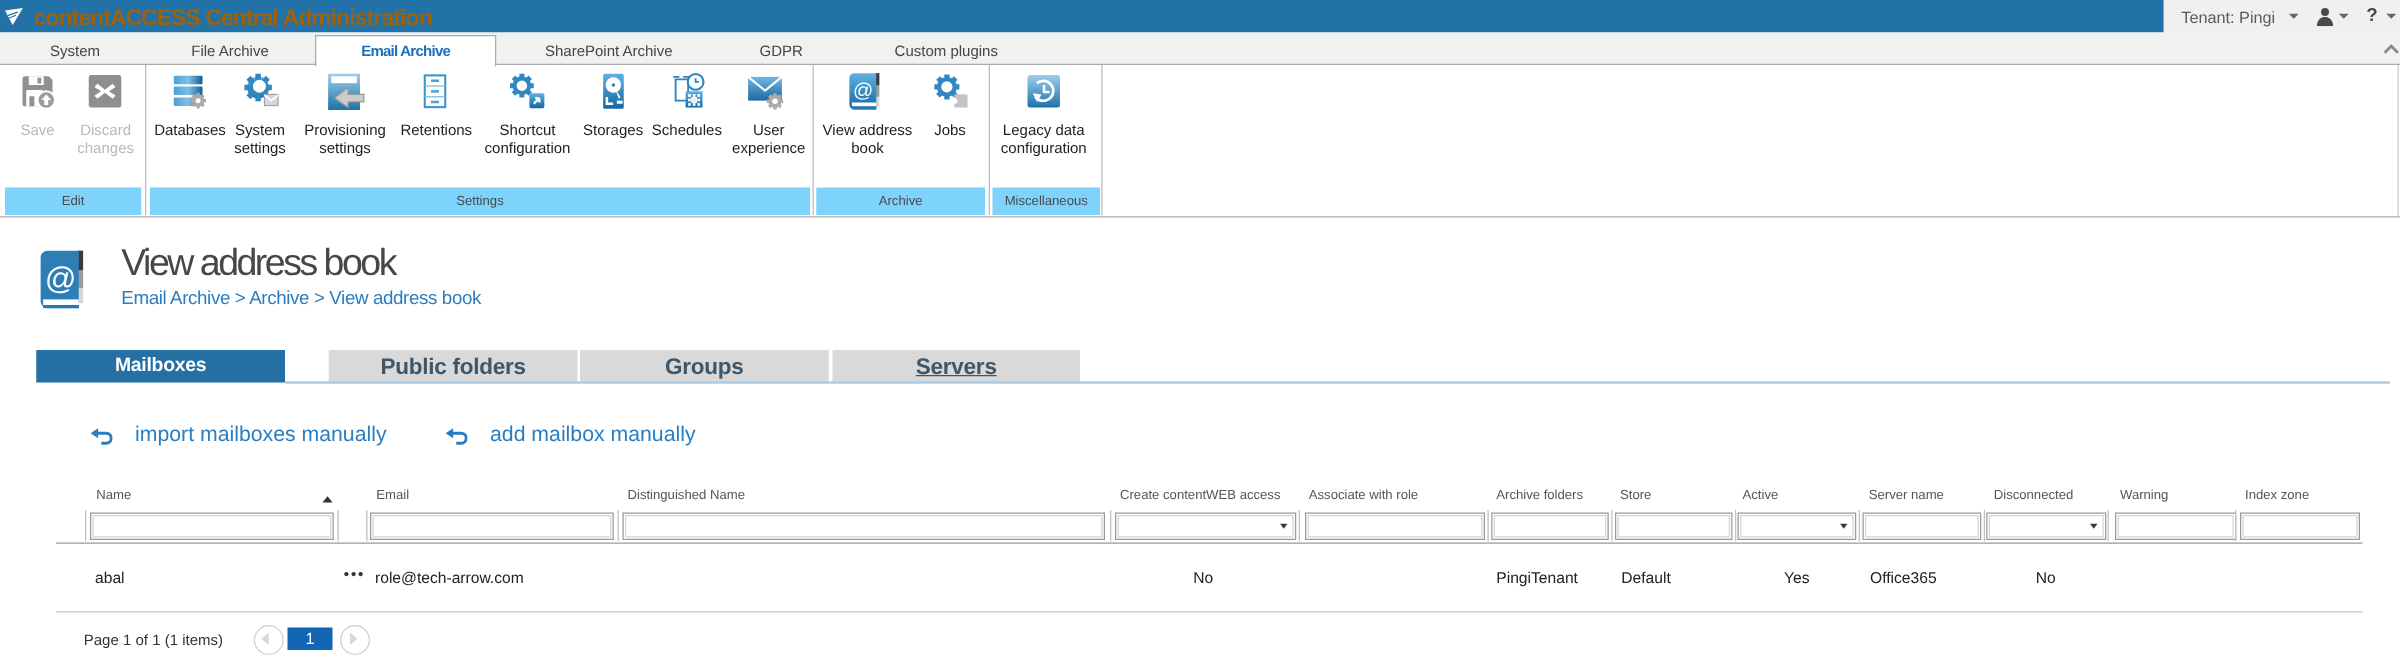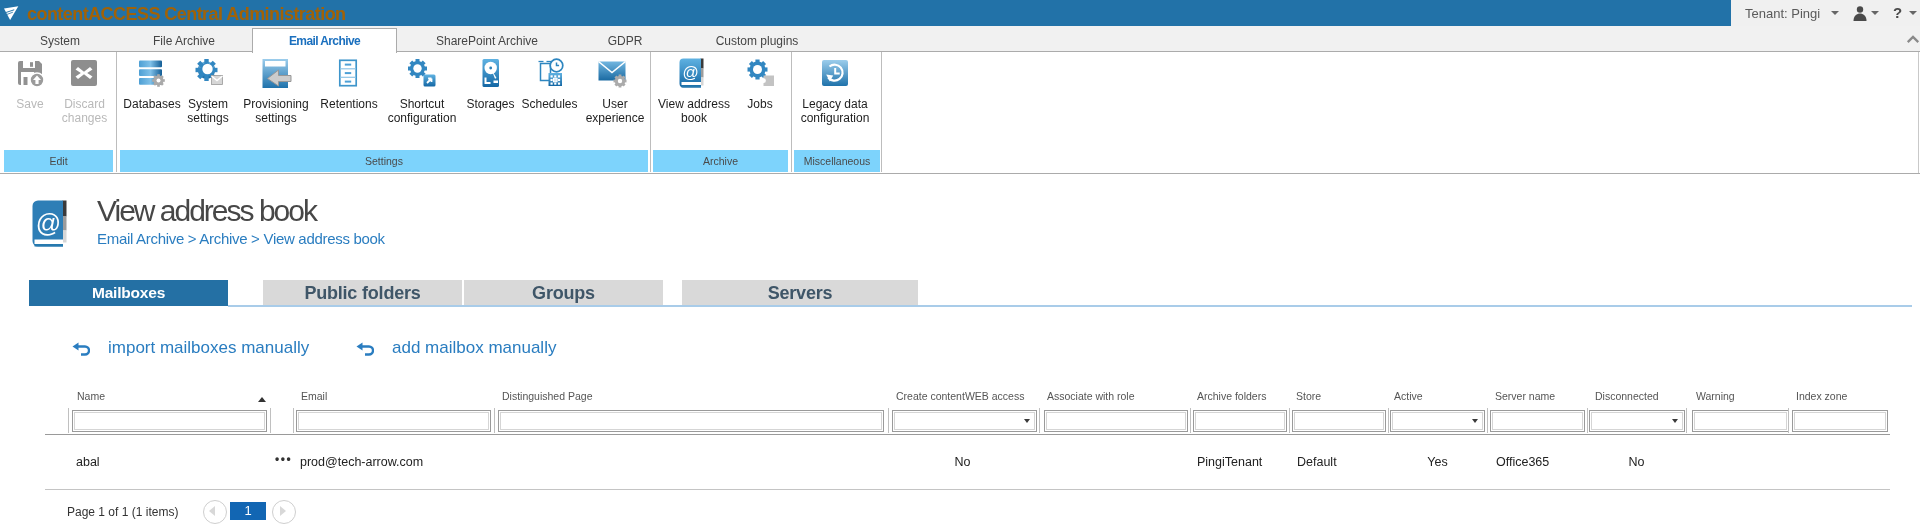--- a/index.html
+++ b/index.html
@@ -295,39 +295,39 @@
 book</div>
   <div class="abs rlabel" style="left:740px;width:40px;">Jobs</div>
   <div class="abs rlabel" style="left:796px;width:78px;">Legacy data
 configuration</div>
 
   <div class="abs" id="h1">View address book</div>
   <div class="abs" id="crumb">Email Archive &gt; Archive &gt; View address book</div>
 
   <div class="abs t2" style="left:231px;width:199px;">Public folders</div>
   <div class="abs t2" style="left:432px;width:199px;">Groups</div>
-  <div class="abs t2" style="left:650px;width:236px;">Servers</div>
+  <div class="abs t2" style="left:634px;width:198px;text-decoration:underline;">Servers</div>
   <div class="abs" id="t2-active">Mailboxes</div>
   <div class="abs" id="t2line"></div>
 
   <svg class="abs" style="left:72px;top:342px" width="18" height="15" viewBox="0 0 18 15">
     <path d="M4.5 4.5 L13 4.5 A4 4 0 0 1 13 12.5 L9 12.5" fill="none" stroke="#2a7dc0" stroke-width="2.4"></path>
     <polygon points="6.5,0.5 6.5,8.5 0.5,4.5" fill="#2a7dc0"></polygon>
   </svg>
   <div class="abs linktext" style="left:108px;">import mailboxes manually</div>
   <svg class="abs" style="left:356px;top:342px" width="18" height="15" viewBox="0 0 18 15">
     <path d="M4.5 4.5 L13 4.5 A4 4 0 0 1 13 12.5 L9 12.5" fill="none" stroke="#2a7dc0" stroke-width="2.4"></path>
     <polygon points="6.5,0.5 6.5,8.5 0.5,4.5" fill="#2a7dc0"></polygon>
   </svg>
   <div class="abs linktext" style="left:392px;">add mailbox manually</div>
 
   <div class="abs collabel" style="left:77px;">Name</div>
   <div class="abs" style="left:258px;top:397px;width:0;height:0;border-left:4.5px solid transparent;border-right:4.5px solid transparent;border-bottom:5px solid #333;"></div>
   <div class="abs collabel" style="left:301px;">Email</div>
-  <div class="abs collabel" style="left:502px;">Distinguished Page</div>
+  <div class="abs collabel" style="left:502px;">Distinguished Name</div>
   <div class="abs collabel" style="left:896px;">Create contentWEB access</div>
   <div class="abs collabel" style="left:1047px;">Associate with role</div>
   <div class="abs collabel" style="left:1197px;">Archive folders</div>
   <div class="abs collabel" style="left:1296px;">Store</div>
   <div class="abs collabel" style="left:1394px;">Active</div>
   <div class="abs collabel" style="left:1495px;">Server name</div>
   <div class="abs collabel" style="left:1595px;">Disconnected</div>
   <div class="abs collabel" style="left:1696px;">Warning</div>
   <div class="abs collabel" style="left:1796px;">Index zone</div>
 
@@ -382,21 +382,21 @@
   <div class="abs csep" style="left:1388px;"></div>
   <div class="abs csep" style="left:1487px;"></div>
   <div class="abs csep" style="left:1587px;"></div>
   <div class="abs csep" style="left:1686px;"></div>
   <div class="abs csep" style="left:1788px;"></div>
 
   <div class="abs" id="fline"></div>
 
   <div class="abs cell" style="left:76px;top:455px;">abal</div>
   <div class="abs" style="left:275px;top:452px;font-size:12px;font-weight:bold;color:#333;letter-spacing:1.5px;">•••</div>
-  <div class="abs cell" style="left:300px;top:455px;">prod@tech-arrow.com</div>
+  <div class="abs cell" style="left:300px;top:455px;">role@tech-arrow.com</div>
   <div class="abs cell" style="left:886px;top:455px;width:153px;text-align:center;">No</div>
   <div class="abs cell" style="left:1197px;top:455px;">PingiTenant</div>
   <div class="abs cell" style="left:1297px;top:455px;">Default</div>
   <div class="abs cell" style="left:1388px;top:455px;width:99px;text-align:center;">Yes</div>
   <div class="abs cell" style="left:1496px;top:455px;">Office365</div>
   <div class="abs cell" style="left:1587px;top:455px;width:99px;text-align:center;">No</div>
 
   <div class="abs" id="rowline"></div>
 
   <div class="abs" id="pager">Page 1 of 1 (1 items)</div>

